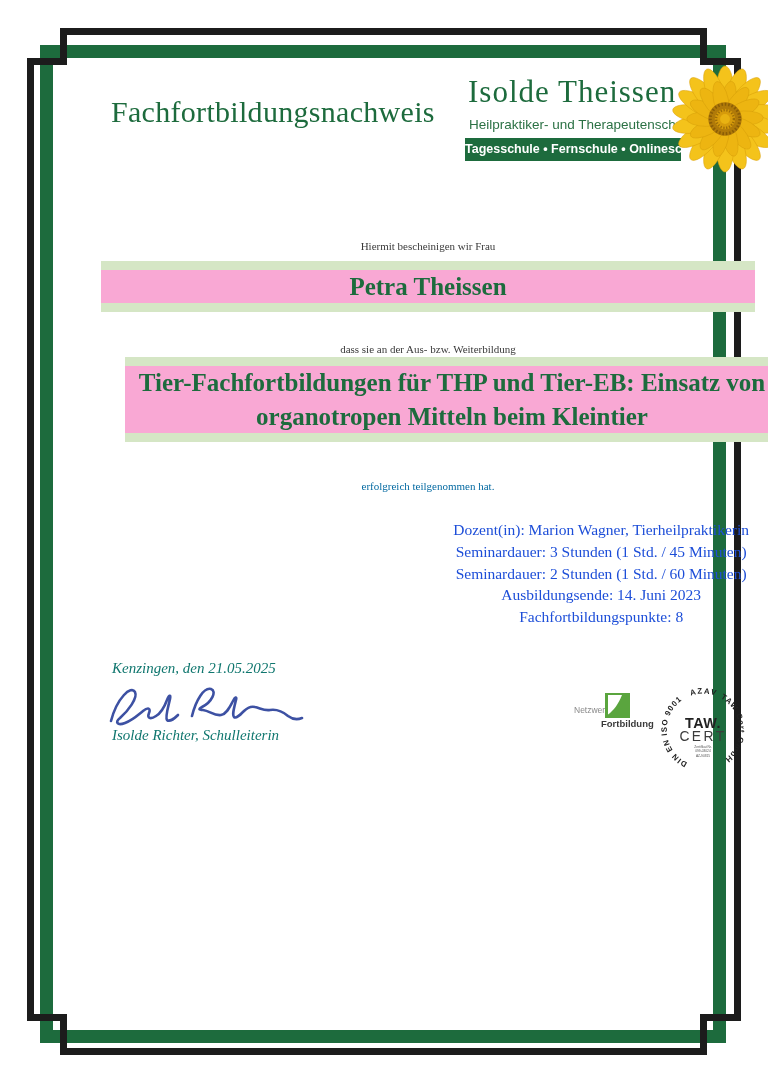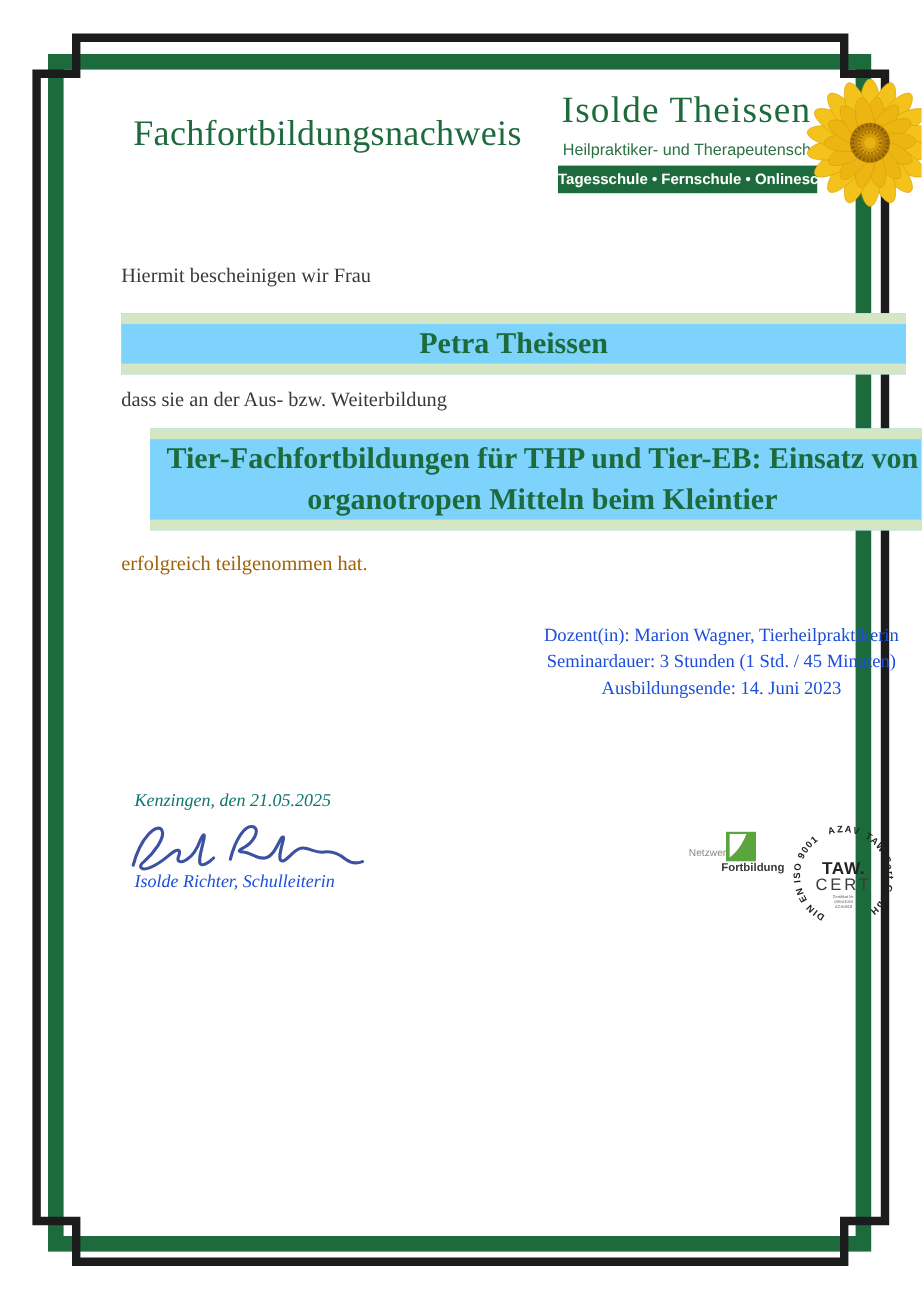--- a/index.html
+++ b/index.html
@@ -11,35 +11,35 @@
   
   .doc-title{left:67px;top:95px;font-size:30px;color:#1d6b3d;letter-spacing:.3px;white-space:nowrap;}
   .school-name{left:424px;top:74px;font-size:31px;color:#1d6b3d;letter-spacing:1px;white-space:nowrap;}
   .school-sub{left:425px;top:117px;font-size:13.5px;color:#2b7144;
     font-family:"Liberation Sans","DejaVu Sans",sans-serif;white-space:nowrap;}
   .school-banner{left:421px;top:138px;width:216px;height:23px;background:#1d6b3d;color:#fff;
     font-family:"Liberation Sans","DejaVu Sans",sans-serif;font-weight:bold;font-size:12.5px;
     line-height:23px;text-align:center;white-space:nowrap;}
   .flower{left:622px;top:62px;z-index:3;}
   
-  .bodyline{left:57px;width:654px;text-align:left;font-size:17px;color:#3a3a3a;}
+  .bodyline{left:57px;width:654px;text-align:center;font-size:11px;color:#3a3a3a;margin-top:20px;}
   .line-intro{top:220px;}
   .line-dass{top:323px;}
-  .line-erfolg{top:460px;color:#a16207;}
+  .line-erfolg{top:460px;color:#0369a1;}
   
-  .band{left:57px;width:654px;background:#7dd3fc;border-top:9px solid #d5e6c5;
+  .band{left:57px;width:654px;background:#f9a8d4;border-top:9px solid #d5e6c5;
     border-bottom:9px solid #d5e6c5;box-sizing:border-box;text-align:center;
     color:#1d6b3d;font-weight:bold;}
   .band-name{top:261px;height:51px;font-size:25px;line-height:33px;}
   .band-course{top:357px;height:85px;font-size:25px;line-height:33.5px;padding:0 8px;margin-left:24px;}
   
   .details{right:63px;top:519px;text-align:center;color:#1d4ed8;font-size:15.5px;line-height:21.8px;}
   
   .place-date{left:68px;top:660px;font-style:italic;font-size:15px;color:#0f766e;}
-  .signer{left:68px;top:727px;font-style:italic;font-size:15px;color:#1d4ed8;}
+  .signer{left:68px;top:727px;font-style:italic;font-size:15px;color:#0f766e;}
   .sig-svg{left:60px;top:680px;}
   
   .netzwerk{left:530px;top:693px;width:85px;height:42px;
     font-family:"Liberation Sans","DejaVu Sans",sans-serif;}
   .nw-word{position:absolute;left:0;top:12px;font-size:8.5px;color:#8a8a8a;}
   .nw-square{position:absolute;left:31px;top:0;}
   .nw-bottom{position:absolute;left:27px;top:25px;font-size:9.5px;font-weight:bold;color:#3a3a3a;}
   .taw{left:611px;top:684px;}
   .frame-layer{left:0;top:0;z-index:0;}
   .content{position:relative;z-index:1;}
@@ -122,21 +122,23 @@
 
     <div class="abs band band-course">
       <span>Tier-Fachfortbildungen für THP und Tier-EB: Einsatz von organotropen Mitteln beim Kleintier</span>
     </div>
 
     <div class="abs bodyline line-erfolg">erfolgreich teilgenommen hat.</div>
 
     <div class="abs details">
       <div>Dozent(in): Marion Wagner, Tierheilpraktikerin</div>
       <div>Seminardauer: 3 Stunden (1 Std. / 45 Minuten)</div>
+      <div>Seminardauer: 2 Stunden (1 Std. / 60 Minuten)</div>
       <div>Ausbildungsende: 14. Juni 2023</div>
+      <div>Fachfortbildungspunkte: 8</div>
     </div>
 
     <div class="abs place-date">Kenzingen, den 21.05.2025</div>
 
     <div class="abs sig-svg">
       <svg width="215" height="55" viewBox="0 0 215 55">
         <g fill="none" stroke="#3d51a3" stroke-width="2.6" stroke-linecap="round">
           <path d="M7,41 C13,18 27,5 31,12 C34,18 24,31 16,38 C11,42 13,46 21,43 C29,40 34,35 39,31 C44,27 47,28 45,33 C43,38 46,40 52,36 C57,33 60,28 63,20 C65,15 67,14 66,19 C64,28 61,37 63,40 C65,42 70,39 74,35"></path>
           <path d="M88,36 C92,20 100,7 107,9 C113,11 108,22 98,27 C94,29 95,30 99,30 C106,31 110,36 117,35 C122,34 125,29 129,21 C131,17 133,16 132,20 C130,28 128,35 130,37 C132,39 136,35 140,31 C143,28 147,26 151,27 C156,28 160,31 166,30 C172,29 178,31 184,36 C188,39 193,40 198,38"></path>
         </g>

